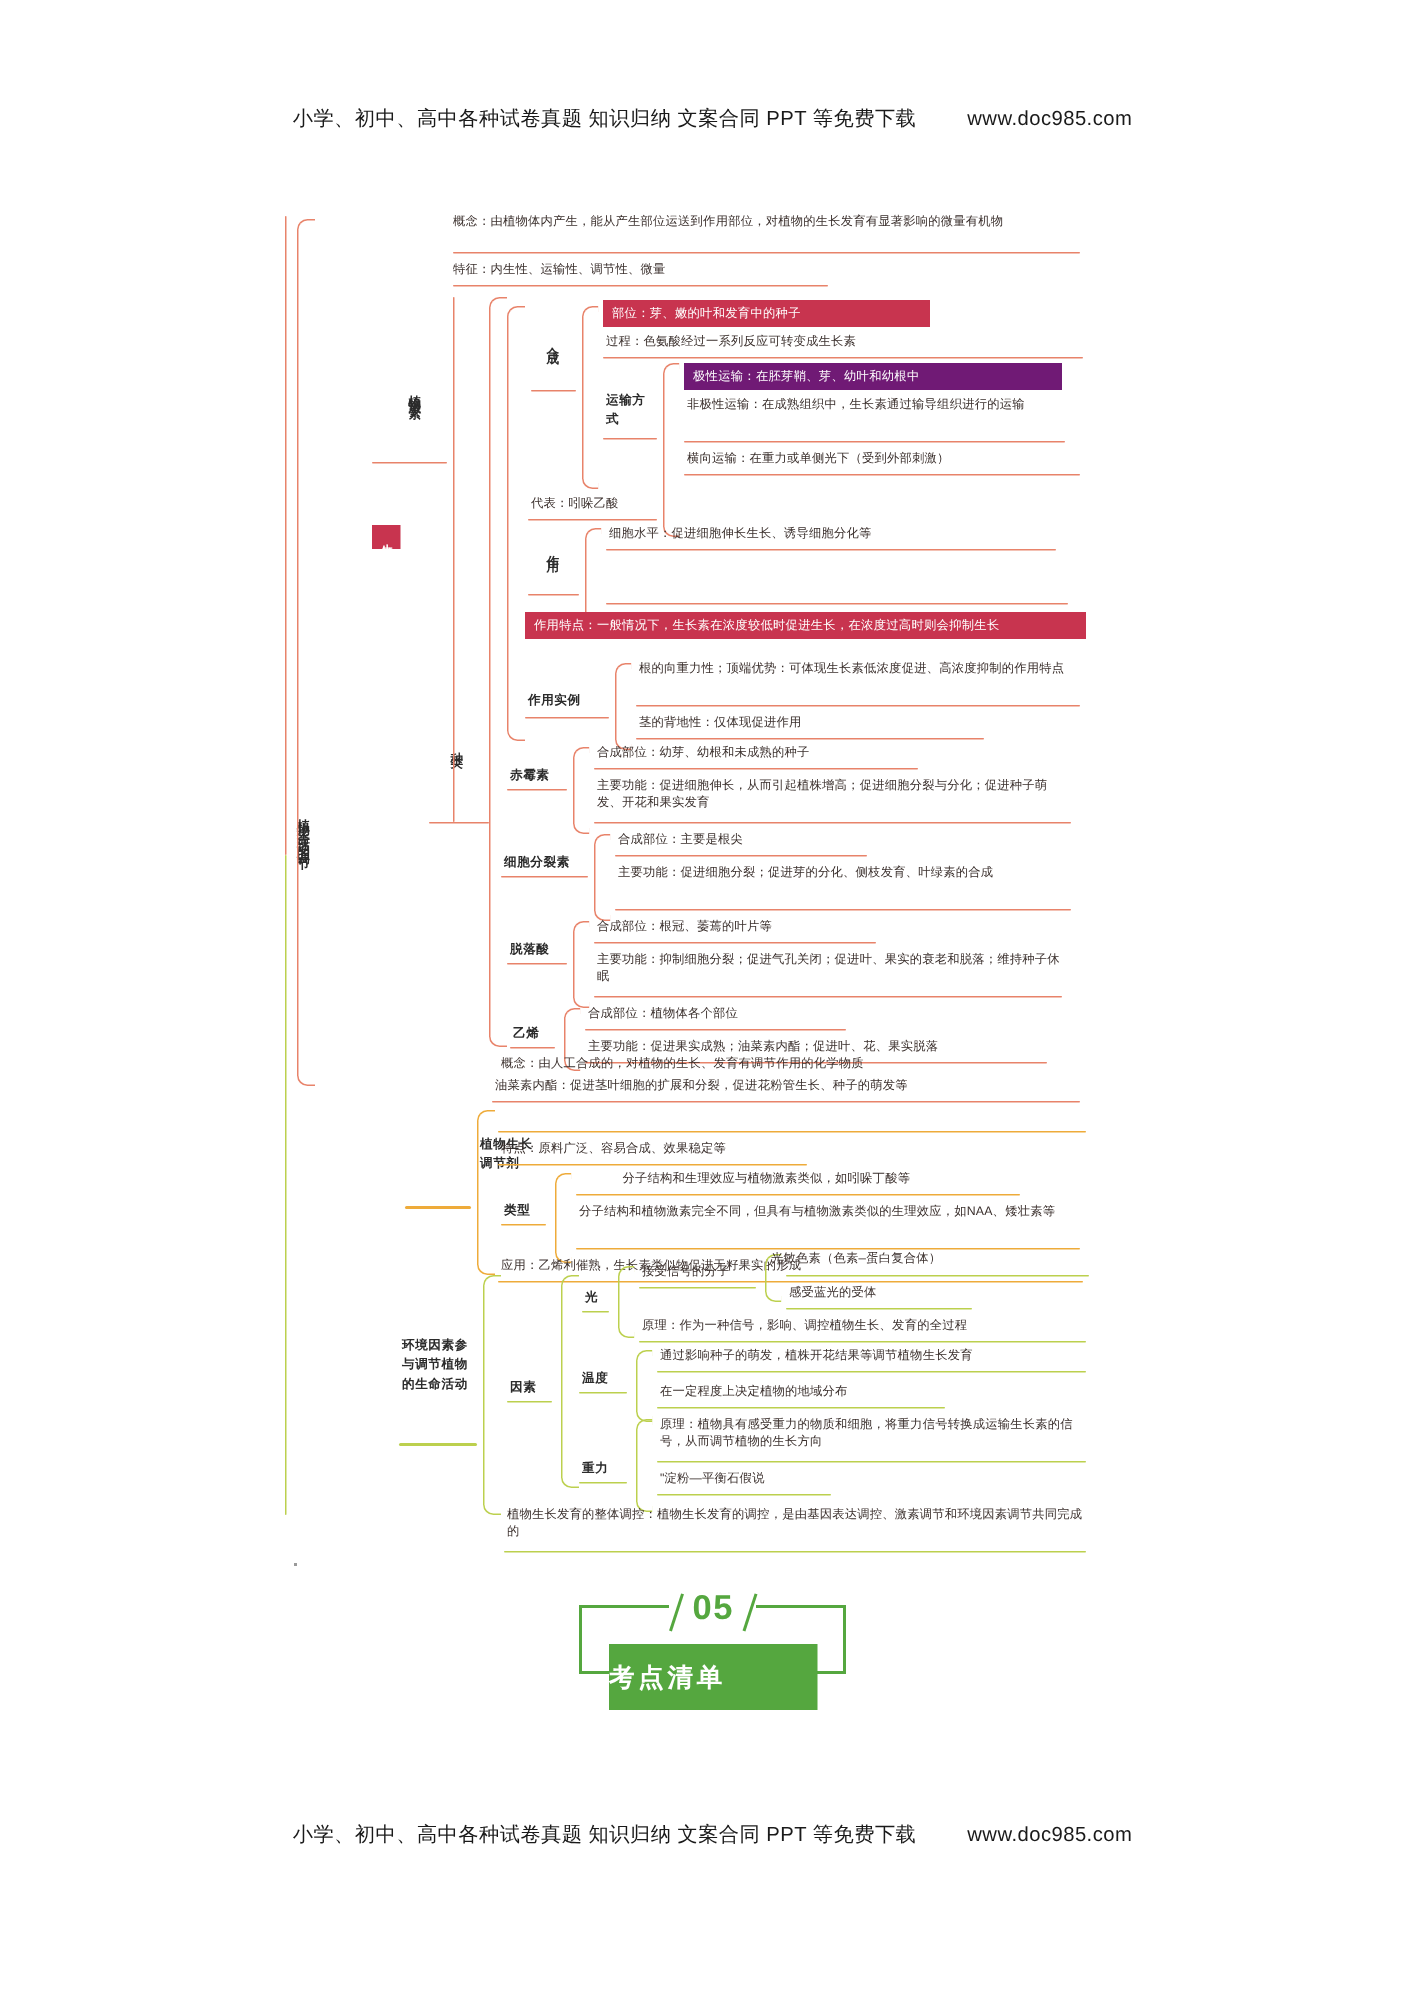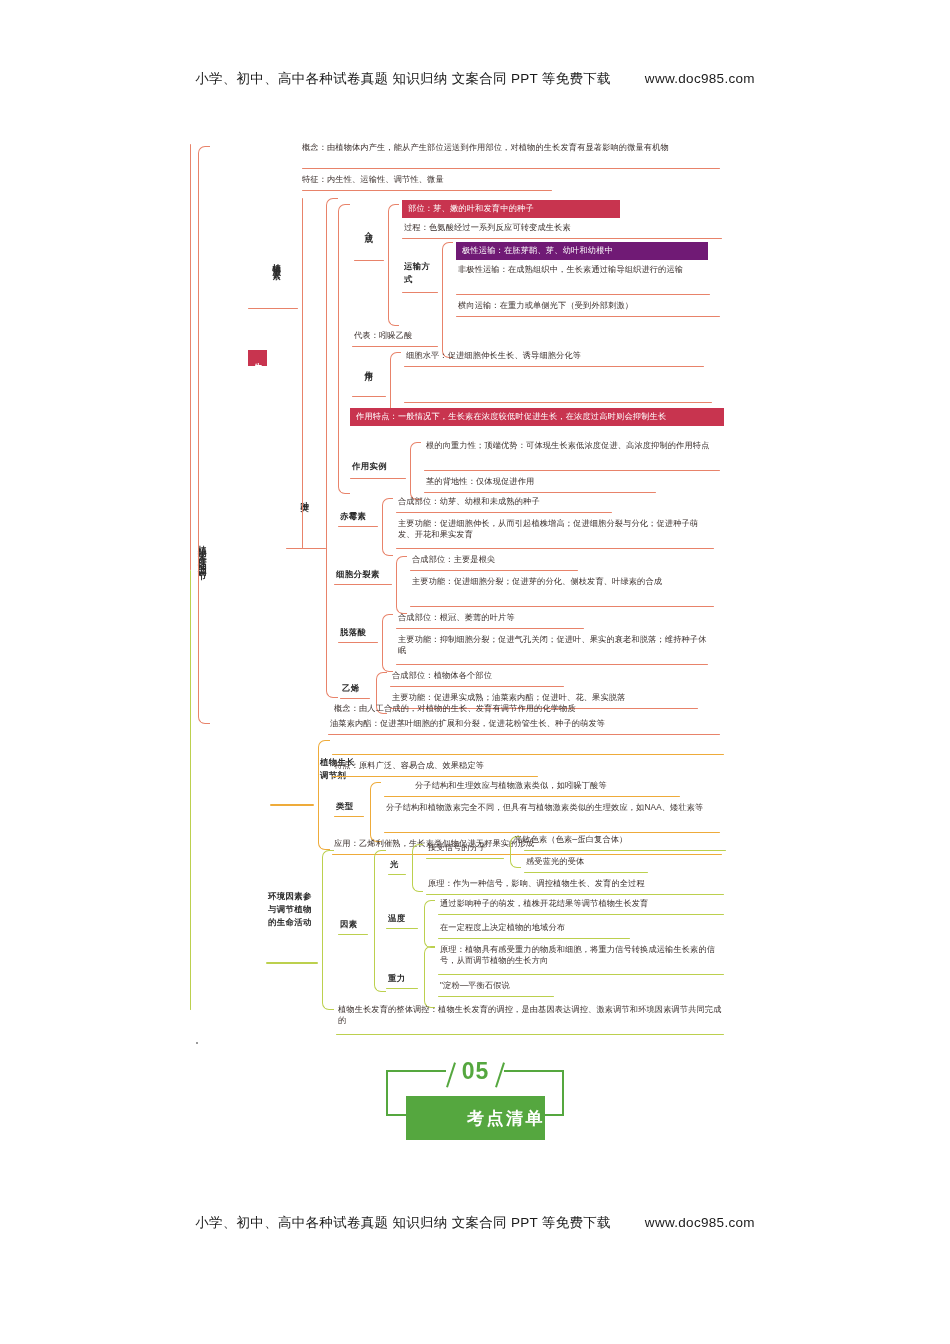--- a/index.html
+++ b/index.html
@@ -130,21 +130,21 @@
   .badge .num{
     position:absolute;left:0;top:2px;width:195px;text-align:center;
     font-size:23px;font-weight:bold;color:#55a73f;letter-spacing:1px;
     font-family:"Liberation Sans",sans-serif;
   }
   .badge .slash{position:absolute;width:2.4px;height:26px;background:#55a73f;top:6px;}
   .badge .slash.l{left:72px;transform:rotate(18deg);}
   .badge .slash.r{left:121px;transform:rotate(18deg);}
   .badge .plate{
     position:absolute;left:28px;top:40px;width:139px;height:44px;
-    background:#55a73f;display:flex;align-items:center;justify-content:flex-end;
+    background:#55a73f;display:flex;align-items:center;justify-content:flex-start;
   }
   .badge .plate span{
     color:#fff;font-weight:bold;font-size:17px;letter-spacing:2.5px;
   }
   .dot{position:absolute;left:196px;top:1042px;width:2px;height:2px;background:#9a9a9a;}
 </style>
 </head>
 <body>
 
 <div class="page">

